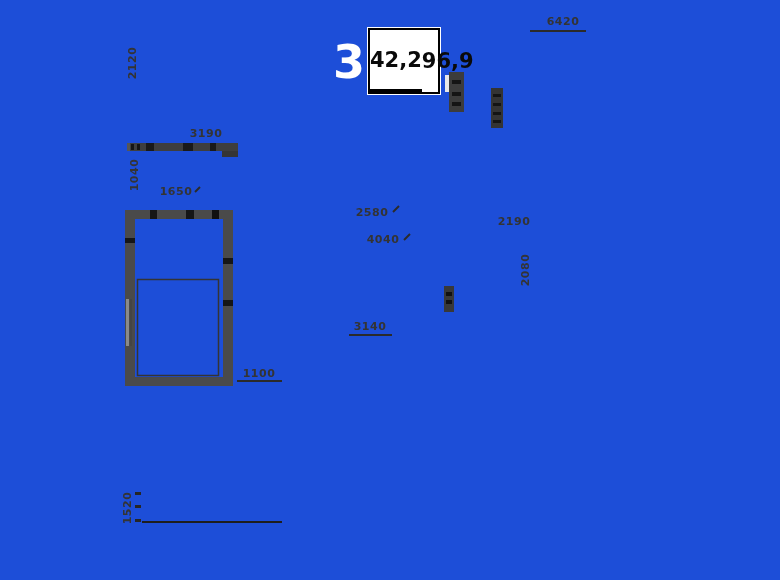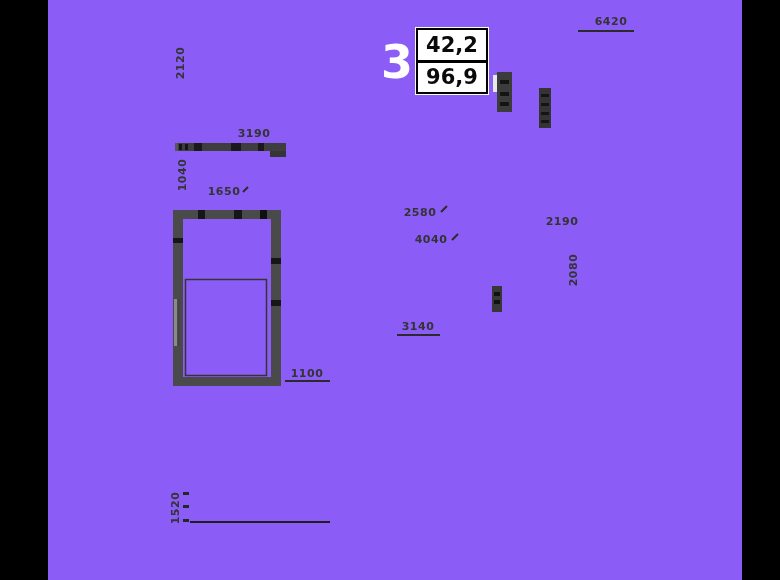--- a/index.html
+++ b/index.html
@@ -1,23 +1,22 @@
 <!DOCTYPE html>
 <html><head>
 <meta charset="utf-8">
 <style>
   html, body { margin: 0; padding: 0; background: #000; }
   .stage {
     position: relative;
-    width: 694px;
+    width: 780px;
     height: 580px;
-    background: #8b5cf6;
+    background: #1d4ed8;
     overflow: hidden;
     font-family: "DejaVu Sans", sans-serif;
-    margin-left: 48px;
   }
   .stage svg { position: absolute; left: 0; top: 0; }
   .dim-text {
     fill: #343434;
     font-family: "DejaVu Sans", sans-serif;
     font-size: 11px;
     font-weight: bold;
     letter-spacing: 0.5px;
   }
   .unit-number {
@@ -36,21 +35,21 @@
   .area-box {
     position: absolute;
     left: 368px;
     top: 28px;
     width: 68px;
     height: 62px;
     background: #ffffff;
     border: 2px solid #000000;
     box-shadow: 0 0 0 1px #ffffff;
     display: flex;
-    flex-direction: column;
+    flex-direction: row;
   }
   .area-cell {
     flex: 1;
     display: flex;
     align-items: center;
     justify-content: center;
     color: #0a0a0a;
     font-size: 21px;
     font-weight: bold;
     font-family: "DejaVu Sans", sans-serif;

